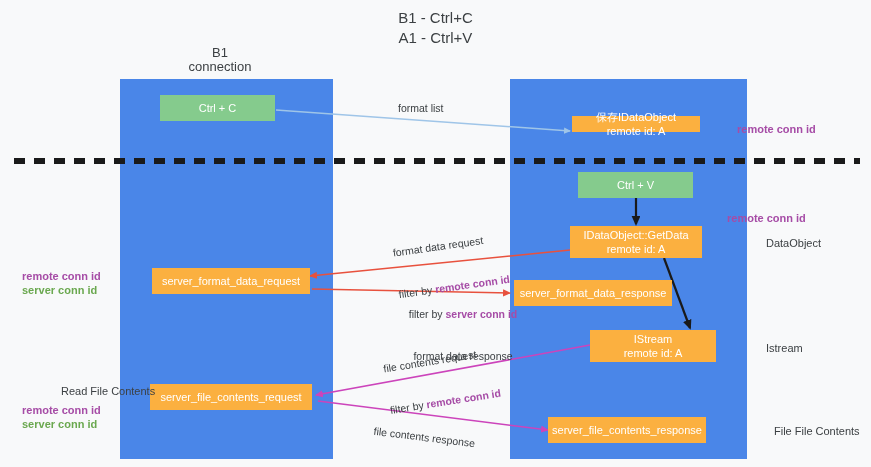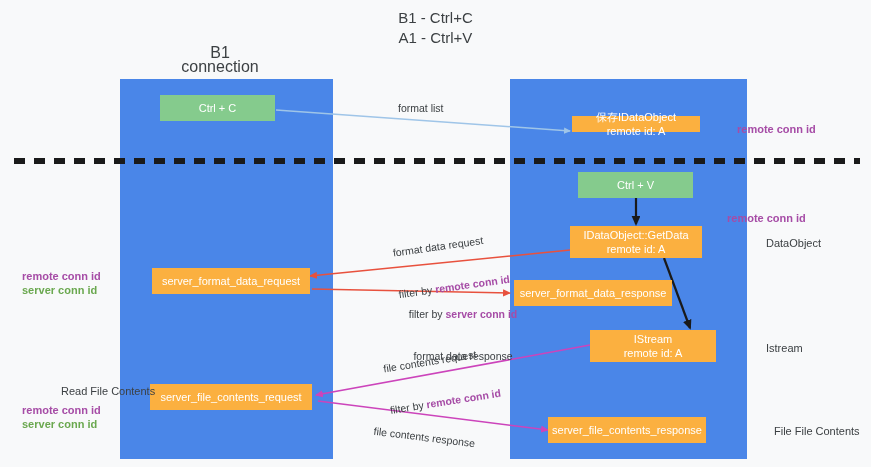--- a/index.html
+++ b/index.html
@@ -13,21 +13,21 @@
 
   
   .title{
     position:absolute;left:0;top:8px;width:871px;
     text-align:center;font-size:15px;color:#3c4043;line-height:20px;
     white-space:pre;
   }
 
   
   .col-head{
-    position:absolute;text-align:center;font-size:16px;color:#3c4043;
+    position:absolute;text-align:center;font-size:13px;color:#3c4043;
     line-height:14px;white-space:pre;
   }
 
   
   .lane{position:absolute;background:#4a86e8;}
 
   
   .node{
     position:absolute;box-sizing:border-box;
     display:flex;flex-direction:column;align-items:center;justify-content:center;

